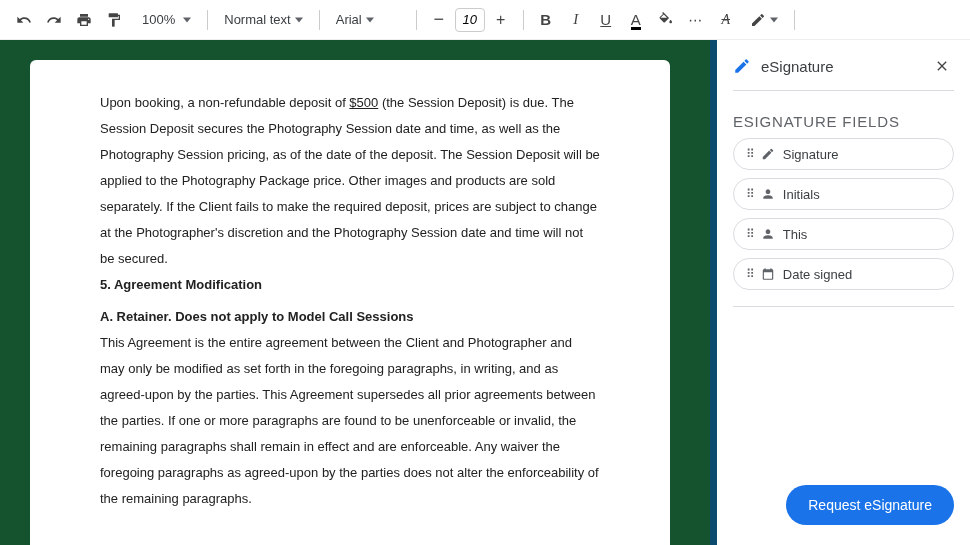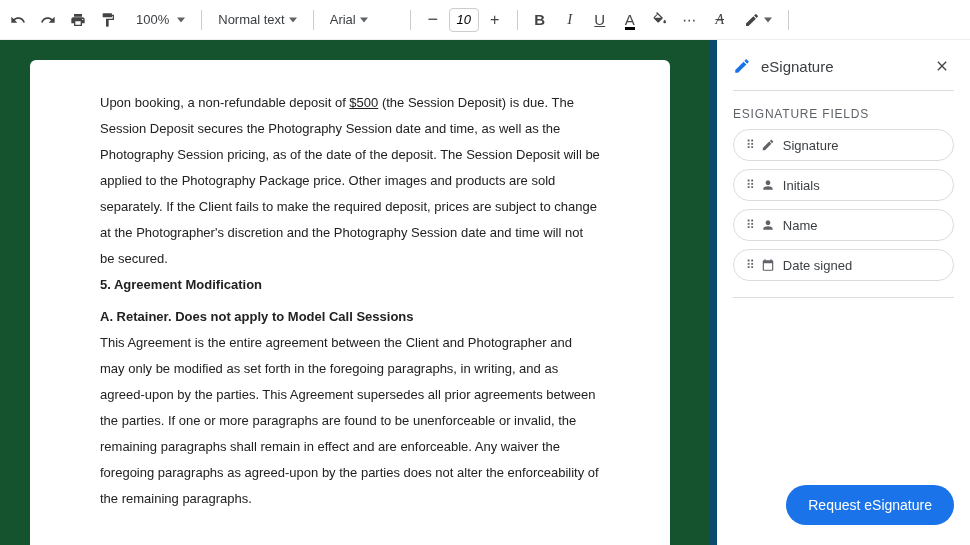--- a/index.html
+++ b/index.html
@@ -1,38 +1,38 @@
 <!DOCTYPE html>
 <html><head>
 <meta charset="utf-8">
 <style>
 * { margin: 0; padding: 0; box-sizing: border-box; }
 body { font-family: Arial, sans-serif; background: #fff; width: 970px; height: 545px; overflow: hidden; position: relative; }
 
-.toolbar { display: flex; align-items: center; height: 40px; padding: 0 4px; gap: 2px; background: #fff; border-bottom: 1px solid #eee; }
+.toolbar { display: flex; align-items: center; height: 40px; padding: 0 10px; gap: 2px; background: #fff; border-bottom: 1px solid #eee; }
 .divider { width: 1px; height: 20px; background: #ccc; margin: 0 6px; }
 .tb-btn { width: 28px; height: 28px; display: flex; align-items: center; justify-content: center; border: none; background: transparent; cursor: pointer; border-radius: 4px; color: #444; }
 .tb-select { display: flex; align-items: center; gap: 4px; padding: 0 8px; height: 28px; cursor: pointer; border-radius: 4px; font-size: 13px; color: #3c4043; }
 .zoom { font-size: 13px; color: #3c4043; padding: 0 4px; }
 .font-size-box { display: flex; align-items: center; border: 1px solid #ccc; border-radius: 4px; height: 24px; }
 .font-size-box input { width: 28px; text-align: center; border: none; font-size: 13px; outline: none; font-style: italic; }
 
 .main { display: flex; height: 505px; }
 .doc-area { flex: 1; background: #14532d; padding: 20px 40px 20px 30px; overflow-y: auto; }
 .page { background: #fff; border-radius: 6px; padding: 30px 70px 50px 70px; min-height: 100%; }
 .page p { font-size: 13px; line-height: 2.0; color: #222; }
 .section-title { color: #1a73e8; font-weight: bold; font-size: 13px; }
 .subsection { color: #1a73e8; font-weight: bold; font-size: 13px; margin-top: 6px; }
 .underline { text-decoration: underline; }
 
 .sidebar { width: 260px; border-left: 7px solid #0c4a6e; background: #fff; display: flex; flex-direction: column; padding: 14px 16px; position: relative; }
 .sb-header { display: flex; align-items: center; gap: 10px; padding-bottom: 12px; border-bottom: 1px solid #dadce0; }
 .sb-title { font-size: 15px; color: #3c4043; flex: 1; }
 .sb-close { cursor: pointer; width: 24px; height: 24px; display: flex; align-items: center; justify-content: center; }
-.sb-section-label { font-size: 12px; letter-spacing: 0.8px; color: #5f6368; margin-top: 16px; margin-bottom: 8px; text-transform: uppercase; }
+.sb-section-label { font-size: 15px; letter-spacing: 0.8px; color: #5f6368; margin-top: 22px; margin-bottom: 8px; text-transform: uppercase; }
 .field-pill { display: flex; align-items: center; gap: 8px; border: 1px solid #dadce0; border-radius: 20px; height: 32px; padding: 0 12px; margin-bottom: 8px; cursor: grab; font-size: 13px; color: #3c4043; }
 .sb-divider { height: 1px; background: #dadce0; margin-top: 8px; }
 .request-btn { position: absolute; bottom: 20px; right: 16px; background: #1a73e8; color: #fff; border: none; border-radius: 22px; height: 40px; padding: 0 22px; font-size: 14px; cursor: pointer; font-weight: 500; }
 
 svg { display: block; }
 .chev { fill: #5f6368; }
 .bold-b { font-weight: bold; font-size: 15px; }
 .italic-i { font-style: italic; font-size: 15px; font-family: serif; }
 .underline-u { text-decoration: underline; font-size: 15px; }
 .text-a { font-size: 15px; position: relative; }
@@ -164,21 +164,21 @@
           <path fill="#5f6368" d="M12 12c2.21 0 4-1.79 4-4s-1.79-4-4-4-4 1.79-4 4 1.79 4 4 4zm0 2c-2.67 0-8 1.34-8 4v2h16v-2c0-2.66-5.33-4-8-4z"></path>
         </svg>
       <span>Initials</span>
     </div>
 
     <div class="field-pill">
       <span class="grip">⠿</span>
       <svg width="14" height="14" viewBox="0 0 24 24">
           <path fill="#5f6368" d="M12 12c2.21 0 4-1.79 4-4s-1.79-4-4-4-4 1.79-4 4 1.79 4 4 4zm0 2c-2.67 0-8 1.34-8 4v2h16v-2c0-2.66-5.33-4-8-4z"></path>
         </svg>
-      <span>Name</span>
+      <span>This</span>
     </div>
 
 
     <div class="field-pill">
       <span class="grip">⠿</span>
       <svg width="14" height="14" viewBox="0 0 24 24">
           <path fill="#5f6368" d="M19 4h-1V2h-2v2H8V2H6v2H5c-1.11 0-2 .9-2 2v14c0 1.1.89 2 2 2h14c1.1 0 2-.9 2-2V6c0-1.1-.9-2-2-2zm0 16H5V9h14v11z"></path>
         </svg>
       <span>Date signed</span>
     </div>

